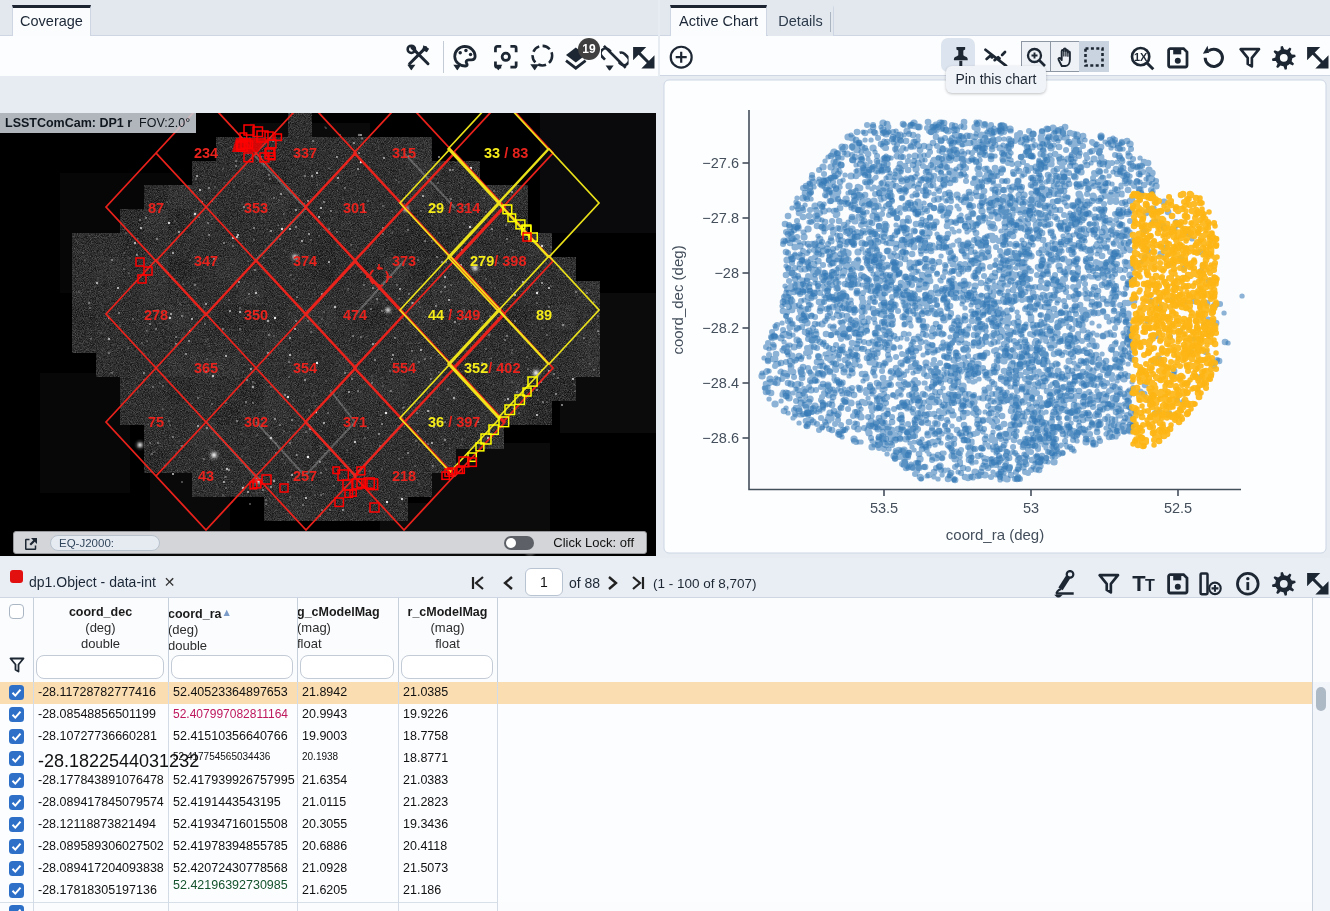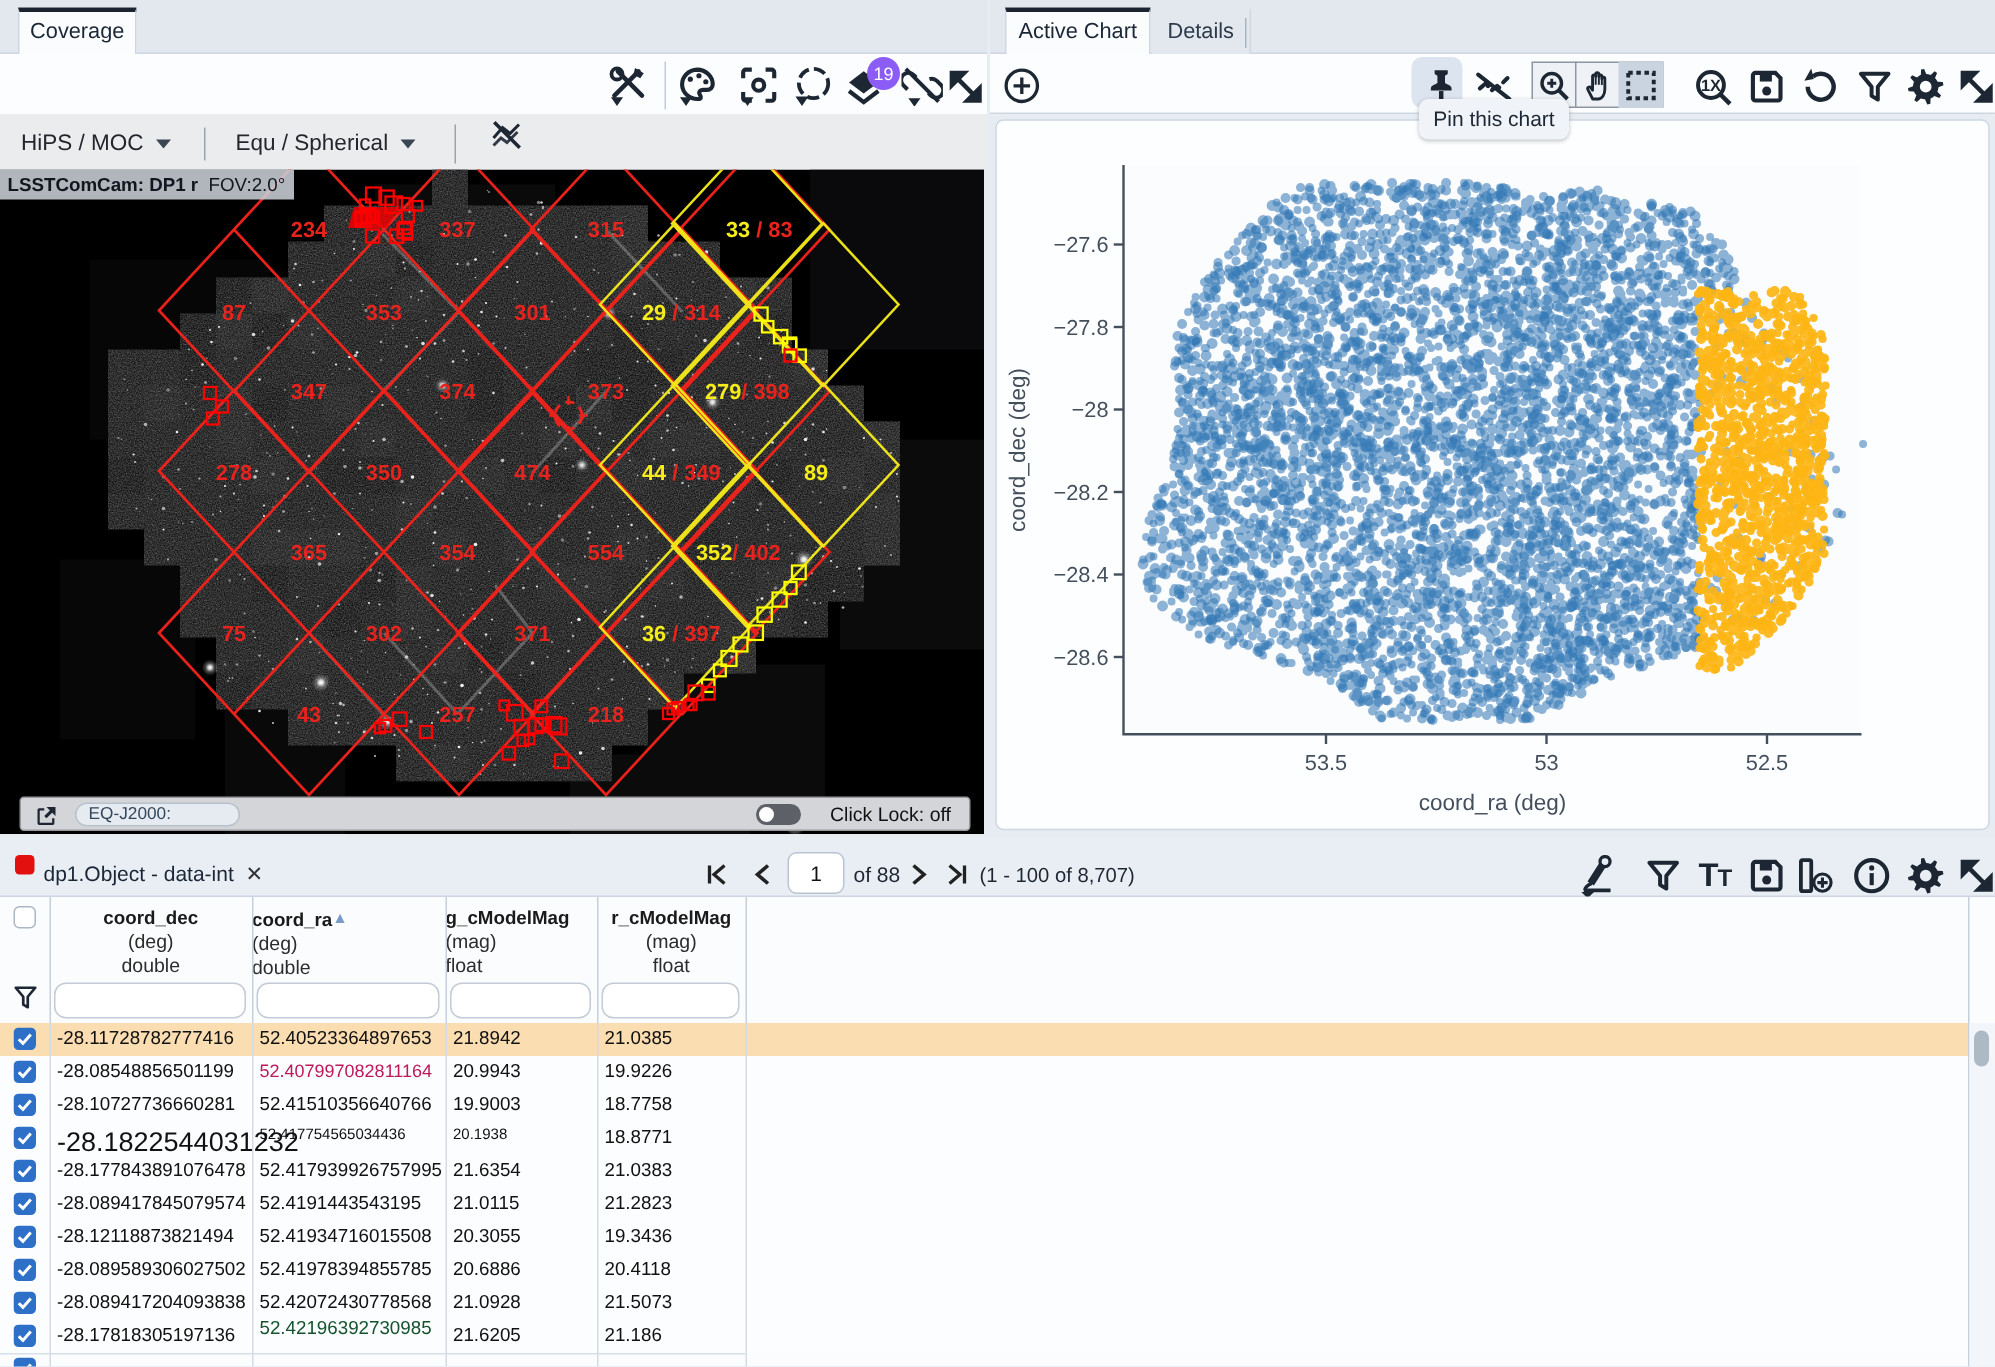--- a/index.html
+++ b/index.html
@@ -43,47 +43,36 @@
         <path d="M2 19 h7 l-3.5 5Z" fill="#1d2733"></path>
       </svg></div>
     <div style="position:absolute;left:528px;top:43px;width:24px;height:24px;transform:scale(1.15);transform-origin:top left"><svg width="24" height="24" viewBox="0 0 24 24" style="">
         <circle cx="12.5" cy="11" r="8.5" fill="none" stroke="#1d2733" stroke-width="2.2" stroke-dasharray="7 3"></circle>
         <path d="M2 18.5 h7.5 l-3.7 5.5Z" fill="#1d2733"></path>
       </svg></div>
     <div style="position:absolute;left:562px;top:44px;width:24px;height:24px;transform:scale(1.15);transform-origin:top left"><svg width="24" height="24" viewBox="0 0 24 24" style="">
         <path d="M12 3 3.5 9.5 12 16l8.5-6.5Z" fill="#1d2733"></path>
         <path d="M3.5 14.5 12 21l8.5-6.5" fill="none" stroke="#1d2733" stroke-width="2.4"></path>
       </svg></div>
-    <div style="position:absolute;left:578px;top:38px;width:22px;height:22px;border-radius:50%;background:#8b5cf6;color:#fff;font-size:12px;font-weight:400;text-align:center;line-height:22px">19</div>
+    <div style="position:absolute;left:578px;top:38px;width:22px;height:22px;border-radius:50%;background:#404040;color:#fff;font-size:12px;font-weight:700;text-align:center;line-height:22px">19</div>
     <div style="position:absolute;left:601px;top:43px;width:24px;height:24px;transform:scale(1.15);transform-origin:top left"><svg width="24" height="24" viewBox="0 0 24 24" style="">
         <g stroke="#1d2733" stroke-width="2.3" fill="none">
           <path d="M8.5 7.5 7 6a4.2 4.2 0 0 0-6 6l2.5 2.5"></path>
           <path d="M15.5 16.5 17 18a4.2 4.2 0 0 0 6-6l-2.5-2.5a4.2 4.2 0 0 0-4.3-1"></path>
         </g>
         <path d="M2.5 2.5 21.5 21.5" stroke="#1d2733" stroke-width="2.3"></path>
         <path d="M4 19.5 h7 l-3.5 5Z" fill="#1d2733"></path>
       </svg></div>
     <div style="position:absolute;left:630px;top:44px;width:24px;height:24px;transform:scale(1.15);transform-origin:top left"><svg width="24" height="24" viewBox="0 0 24 24" style="">
         <g stroke="#1d2733" stroke-width="2.6" fill="#1d2733">
           <path d="M6 6 L18 18"></path>
           <path d="M4 4 h7 l-7 7Z"></path>
           <path d="M20 20 h-7 l7 -7Z"></path>
         </g>
       </svg></div>
- <div style="position:absolute;left:0;top:76px;width:658px;height:37px;background:#ebecee;font-size:15px;color:#23272c;line-height:37px"><span style="margin-left:14px">HiPS / MOC</span><span class="caret"></span>
-<span style="display:inline-block;width:1px;height:22px;background:#9aa3ad;margin:0 16px 0 18px;vertical-align:middle"></span>
-<span>Equ / Spherical</span><span class="caret"></span>
-<span style="display:inline-block;width:1px;height:26px;background:#9aa3ad;margin:0 18px 0 22px;vertical-align:middle"></span>
-<span style="display:inline-block;vertical-align:middle;margin-top:2px"><svg width="24" height="24" viewBox="0 0 24 24" style="">
-          <g stroke="#1d2733" stroke-width="2" fill="none">
-            <path d="M3 14l6-7 5 4 6-6"></path>
-            <path d="M3 19l5-5 4 3 7-7" opacity="0.9"></path>
-          </g>
-          <path d="M3.5 3.5 20.5 20.5" stroke="#1d2733" stroke-width="2.4"></path>
-        </svg></span></div>
  <div style="position:absolute;left:0;top:113px;width:656px;height:443px"><svg width="656" height="443" viewBox="0 0 656 443">
         <defs>
           <filter id="grain" x="0" y="0" width="100%" height="100%">
             <feTurbulence type="fractalNoise" baseFrequency="1.15" numOctaves="2" seed="4" stitchTiles="stitch"></feTurbulence>
             <feColorMatrix type="matrix" values="0 0 0 0 0.8, 0 0 0 0 0.8, 0 0 0 0 0.8, 0.55 0.55 0.55 0 -0.62"></feColorMatrix>
           </filter>
           <filter id="blur1">
             <feGaussianBlur stdDeviation="0.8"></feGaussianBlur>
           </filter>
         </defs>

